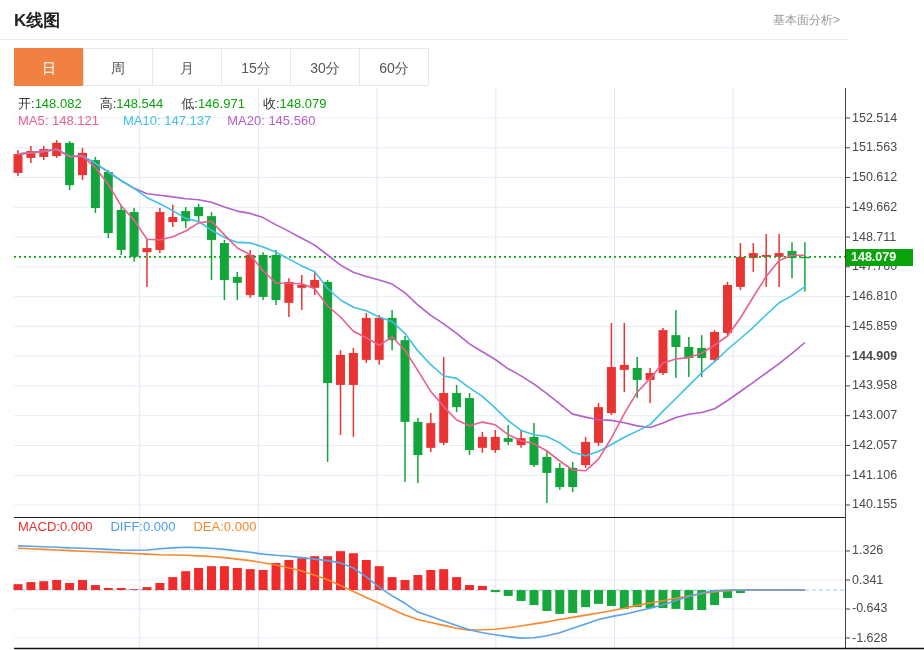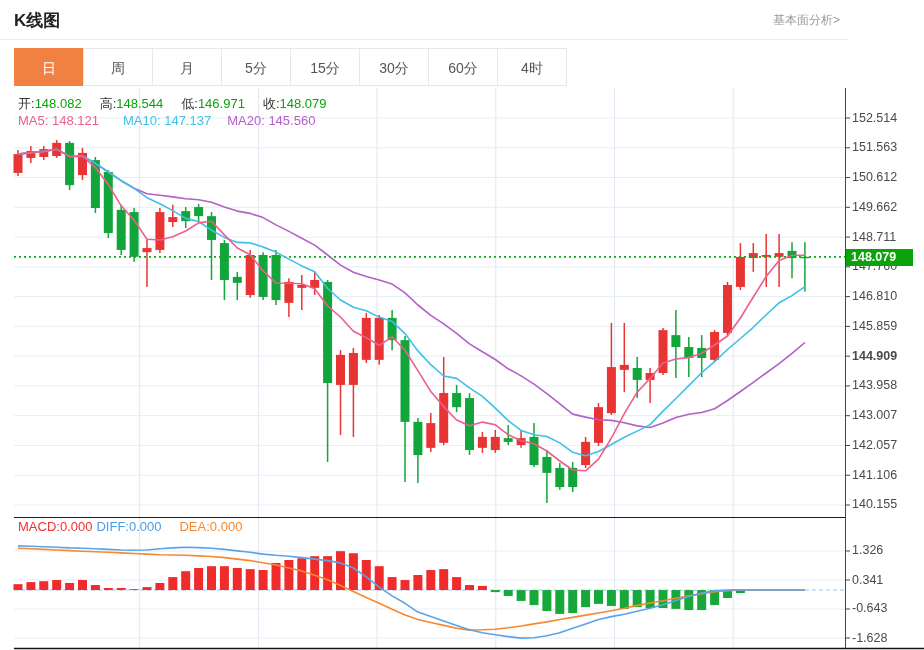--- a/index.html
+++ b/index.html
@@ -15,21 +15,21 @@
   .tab:first-child{margin-left:0;}
   .tab.active{background:#f08143;border-color:#f08143;color:#fff;}
   .ohlc-row{position:absolute;left:18px;top:95px;font-size:13px;white-space:nowrap;}
   .ohlc-row .lab{color:#333;}
   .ohlc-row .val{color:#0aa30b;margin-right:18px;}
   .ma-row{position:absolute;left:18px;top:113px;font-size:13px;white-space:nowrap;}
   .ma5{color:#ec5f8d;margin-right:24px;}
   .ma10{color:#3fc0e8;margin-right:16px;}
   .ma20{color:#b55fc9;}
   .macd-row{position:absolute;left:18px;top:519px;font-size:13px;white-space:nowrap;}
-  .macd-m{color:#f03030;margin-right:4px;}
+  .macd-m{color:#f03030;margin-right:18px;}
   .macd-diff{color:#4a9de8;margin-right:18px;}
   .macd-dea{color:#f7882f;}
   .ylab{position:absolute;font-size:12.5px;color:#4a4a4a;white-space:nowrap;}
   .price-tag{position:absolute;left:846px;top:249px;width:67px;height:17px;line-height:17px;
              background:#0aa30a;color:#fff;font-size:12.5px;font-weight:bold;padding-left:5px;box-sizing:border-box;z-index:5;}
 </style>
 </head>
 <body>
 
 <div class="page">
@@ -272,25 +272,23 @@
 
   <div class="header">
     <h1 class="title">K线图</h1>
     <a class="fund-link">基本面分析&gt;</a>
   </div>
 
   <div class="tabbar" id="tabbar">
       <div class="tab active">日</div>
       <div class="tab">周</div>
       <div class="tab">月</div>
-      <div class="tab">5分</div>
       <div class="tab">15分</div>
       <div class="tab">30分</div>
       <div class="tab">60分</div>
-      <div class="tab">4时</div>
     </div>
 
   <div class="ohlc-row">
     <span class="lab">开:</span><span class="val">148.082</span><span class="lab">高:</span><span class="val">148.544</span><span class="lab">低:</span><span class="val">146.971</span><span class="lab">收:</span><span class="val">148.079</span>
   </div>
 
   <div class="ma-row">
     <span class="ma5"><span>MA5:</span> <span>148.121</span></span><span class="ma10"><span>MA10:</span> <span>147.137</span></span><span class="ma20"><span>MA20:</span> <span>145.560</span></span>
   </div>
 

